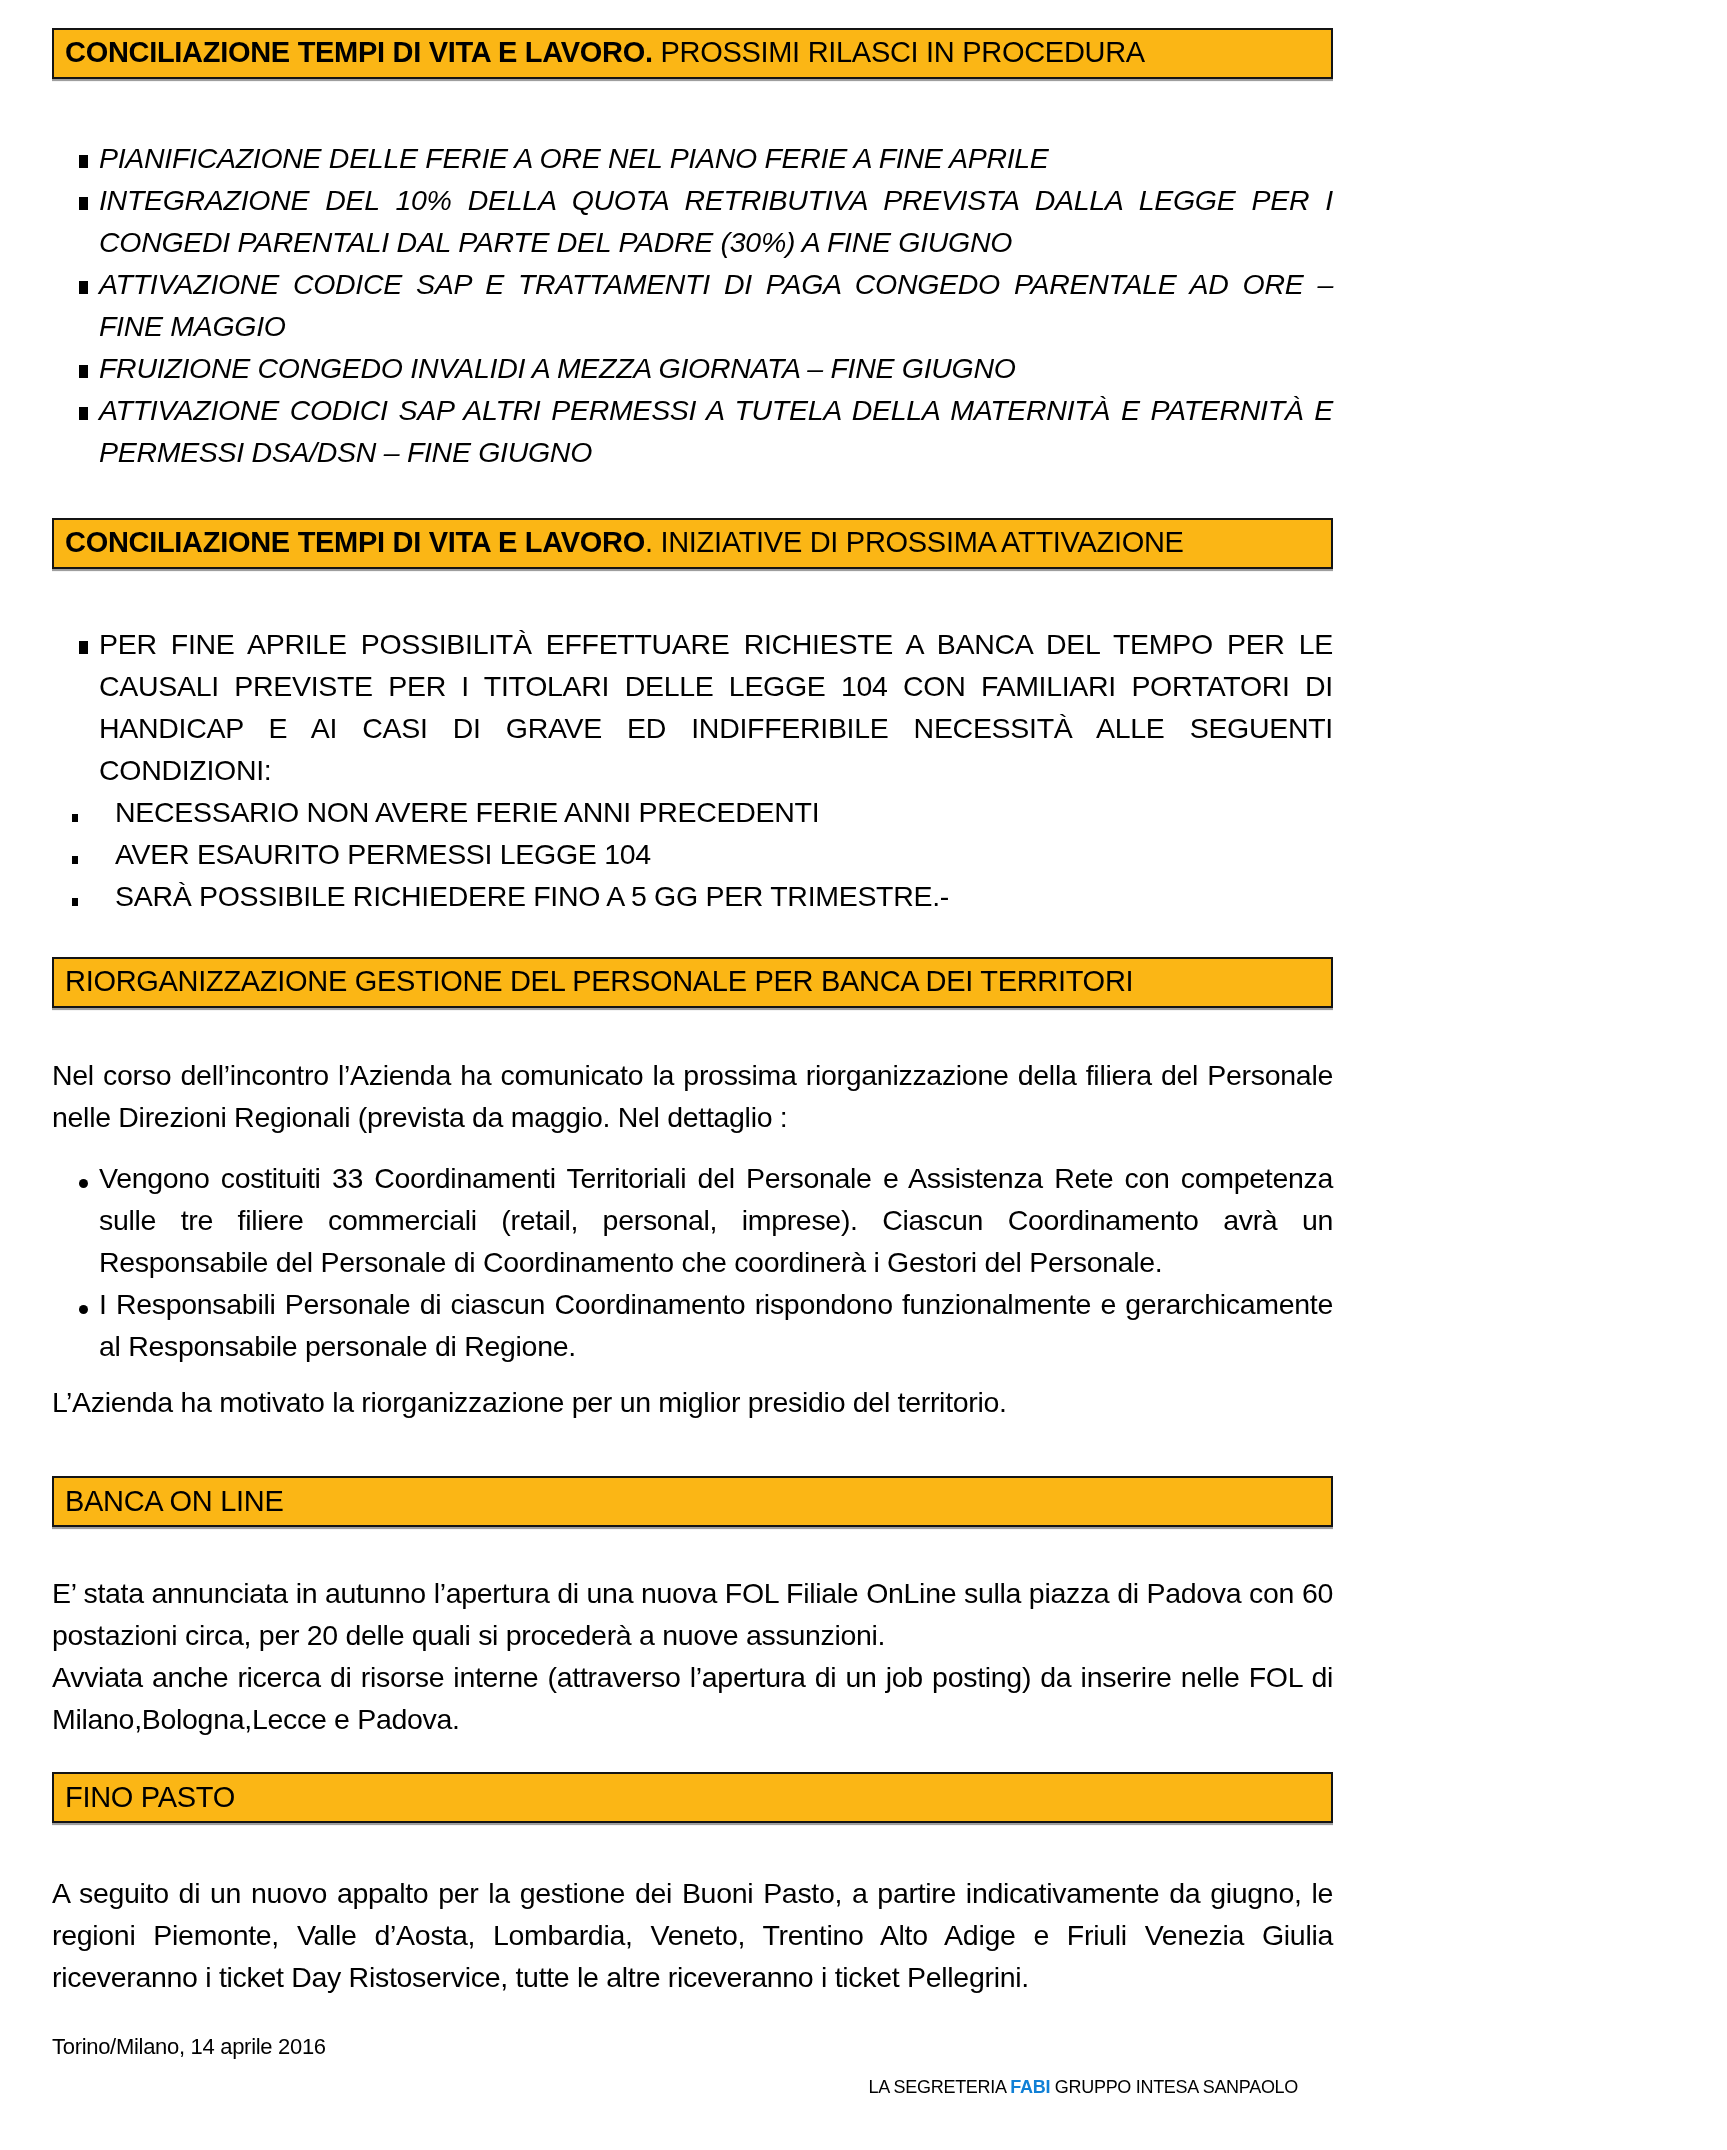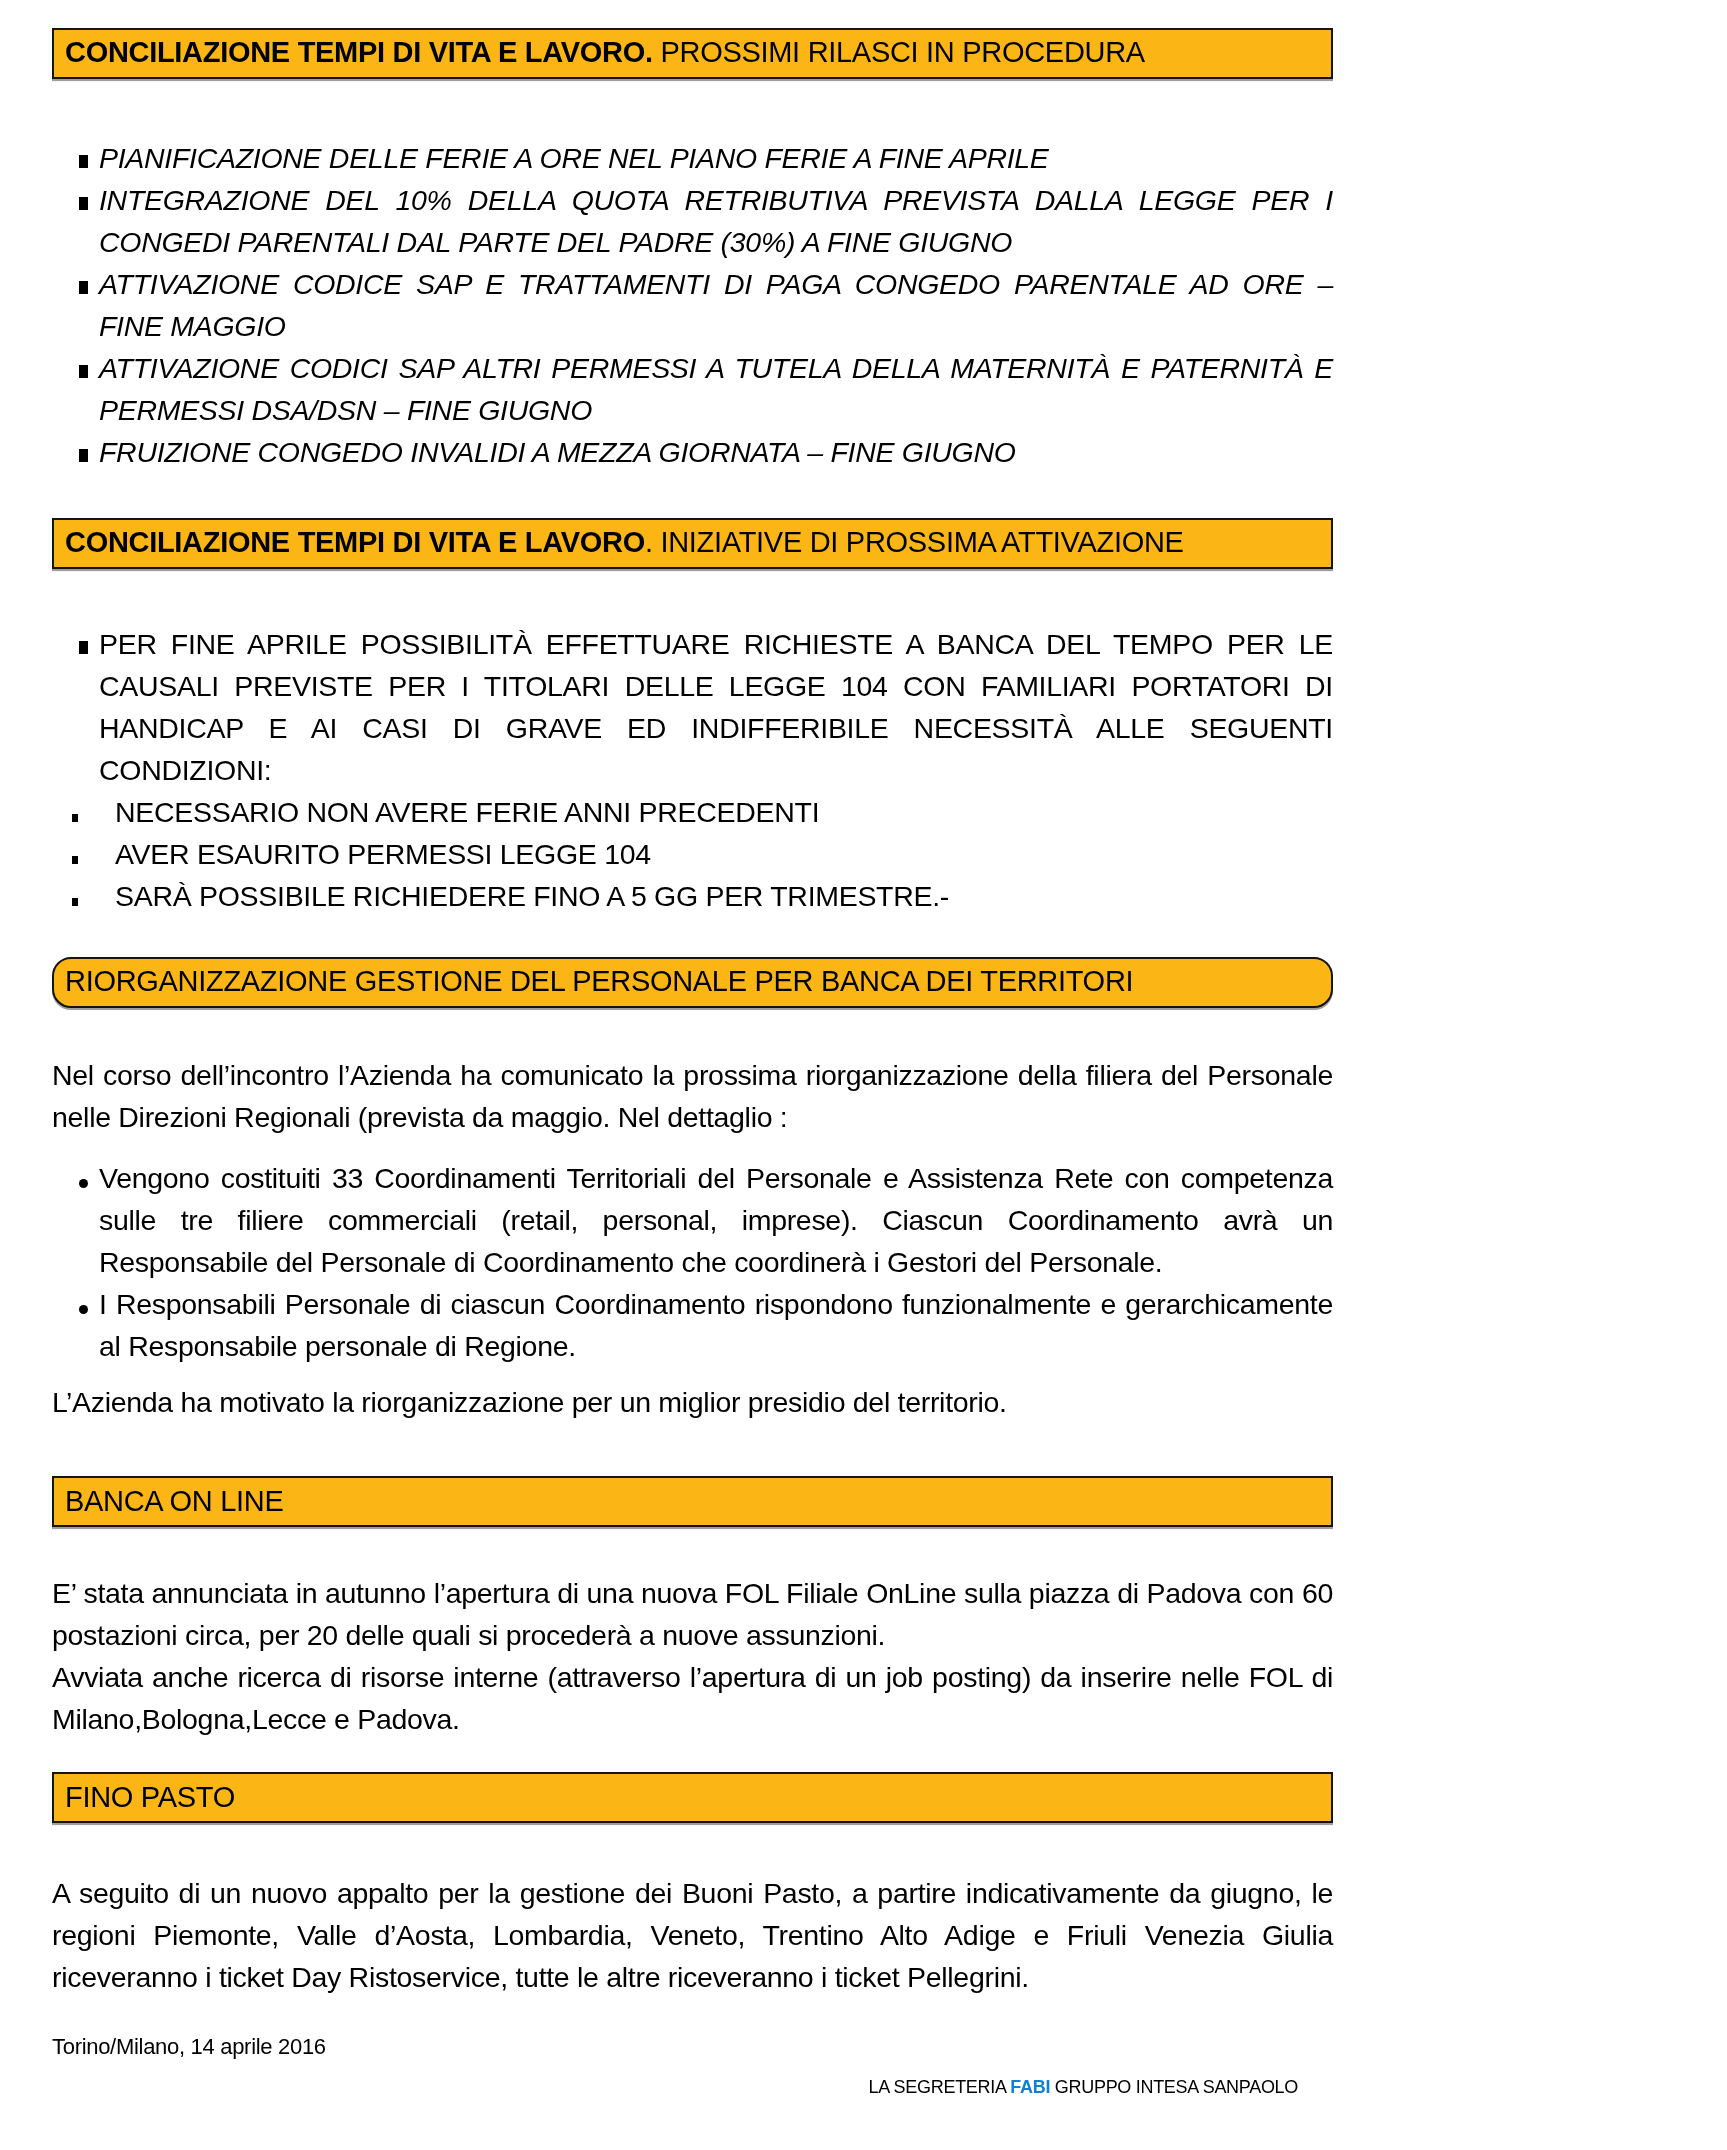--- a/index.html
+++ b/index.html
@@ -44,21 +44,21 @@
     display:inline-block; width:6.3px; height:8.4px;
     background:#000; margin-top:16.7px;
   }
   .rnd {
     display:inline-block; width:9.7px; height:9.7px;
     border-radius:50%; background:#000; margin-top:15.3px;
   }
   .mt-list   { margin-top:58px;font-style:italic; }
   .gap-bar2  { margin-top:45px; }
   .gap-body2 { margin-top:54px; }
-  .gap-bar3  { margin-top:40px;border-radius:19px; }
+  .gap-bar3  { margin-top:40px; }
   .gap-intro { margin-top:46px; }
   .gap-items3{ margin-top:19.5px; }
   .gap-outro { margin-top:14px; }
   .gap-bar4  { margin-top:53px; }
   .gap-para4 { margin-top:45px; }
   .gap-bar5  { margin-top:32px; }
   .gap-para5 { margin-top:49px; }
   .gap-date  { margin-top:36px; }
   .signature {
     margin-top:16.7px;
@@ -87,25 +87,25 @@
     <div class="li">
       <span class="marker-box"><span class="sq"></span></span>
       <span class="t">INTEGRAZIONE DEL 10% DELLA QUOTA RETRIBUTIVA PREVISTA DALLA LEGGE PER I CONGEDI PARENTALI DAL PARTE DEL PADRE (30%) A FINE GIUGNO</span>
     </div>
     <div class="li">
       <span class="marker-box"><span class="sq"></span></span>
       <span class="t">ATTIVAZIONE CODICE SAP E TRATTAMENTI DI PAGA CONGEDO PARENTALE AD ORE – FINE MAGGIO</span>
     </div>
     <div class="li">
       <span class="marker-box"><span class="sq"></span></span>
-      <span class="t">ATTIVAZIONE CODICI SAP ALTRI PERMESSI A TUTELA DELLA MATERNITÀ E PATERNITÀ E PERMESSI DSA/DSN – FINE GIUGNO</span>
+      <span class="t">FRUIZIONE CONGEDO INVALIDI A MEZZA GIORNATA – FINE GIUGNO</span>
     </div>
     <div class="li">
       <span class="marker-box"><span class="sq"></span></span>
-      <span class="t">FRUIZIONE CONGEDO INVALIDI A MEZZA GIORNATA – FINE GIUGNO</span>
+      <span class="t">ATTIVAZIONE CODICI SAP ALTRI PERMESSI A TUTELA DELLA MATERNITÀ E PATERNITÀ E PERMESSI DSA/DSN – FINE GIUGNO</span>
     </div>
   </div>
 
   <div class="bar gap-bar2">
     <span class="b">CONCILIAZIONE TEMPI DI VITA E LAVORO</span><span>. INIZIATIVE DI PROSSIMA ATTIVAZIONE</span>
   </div>
 
   <div class="txt gap-body2">
     <div class="li">
       <span class="marker-box"><span class="sq"></span></span>

